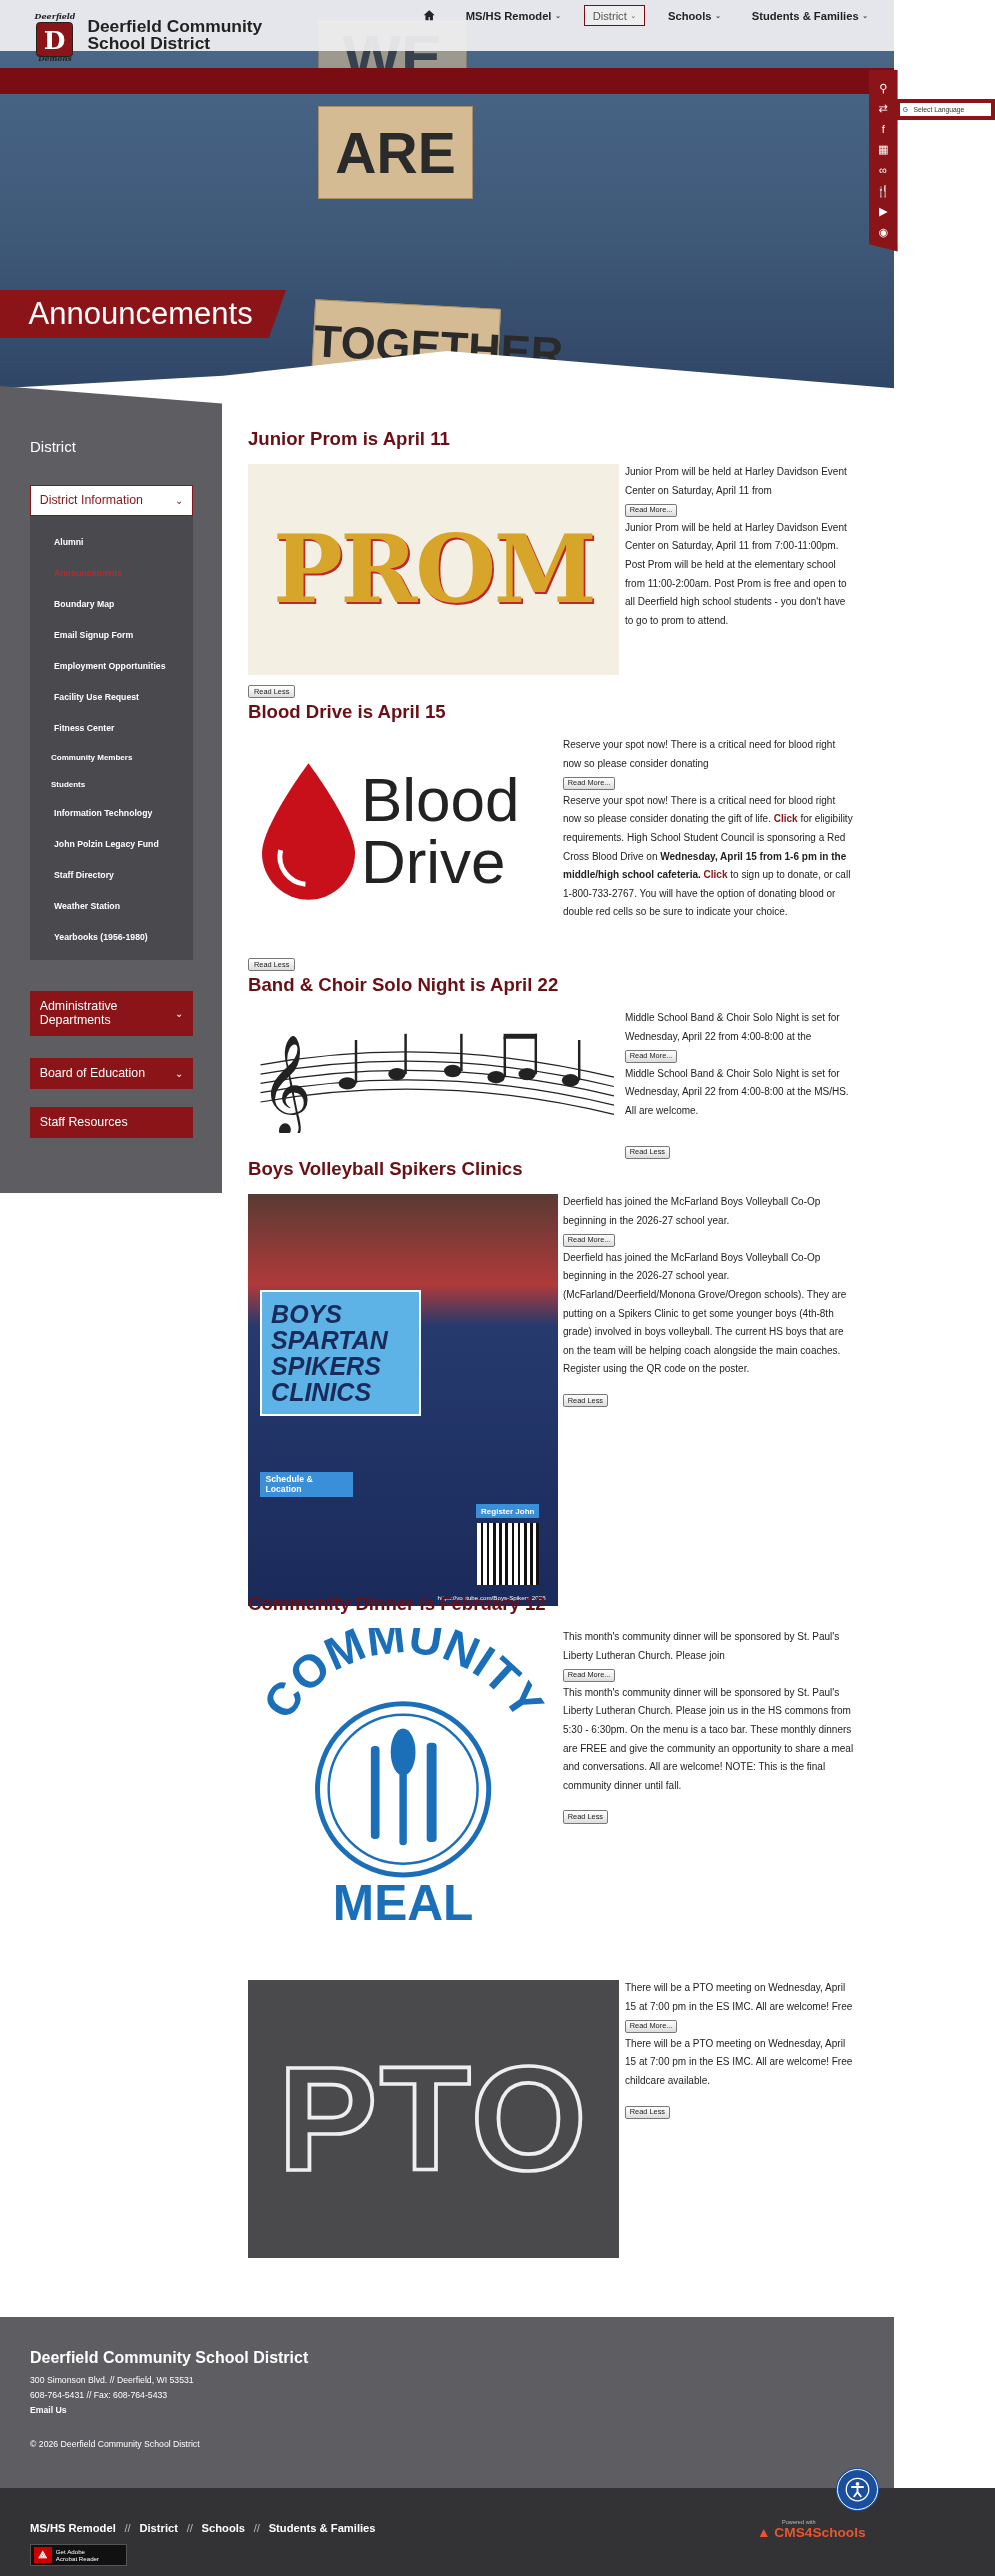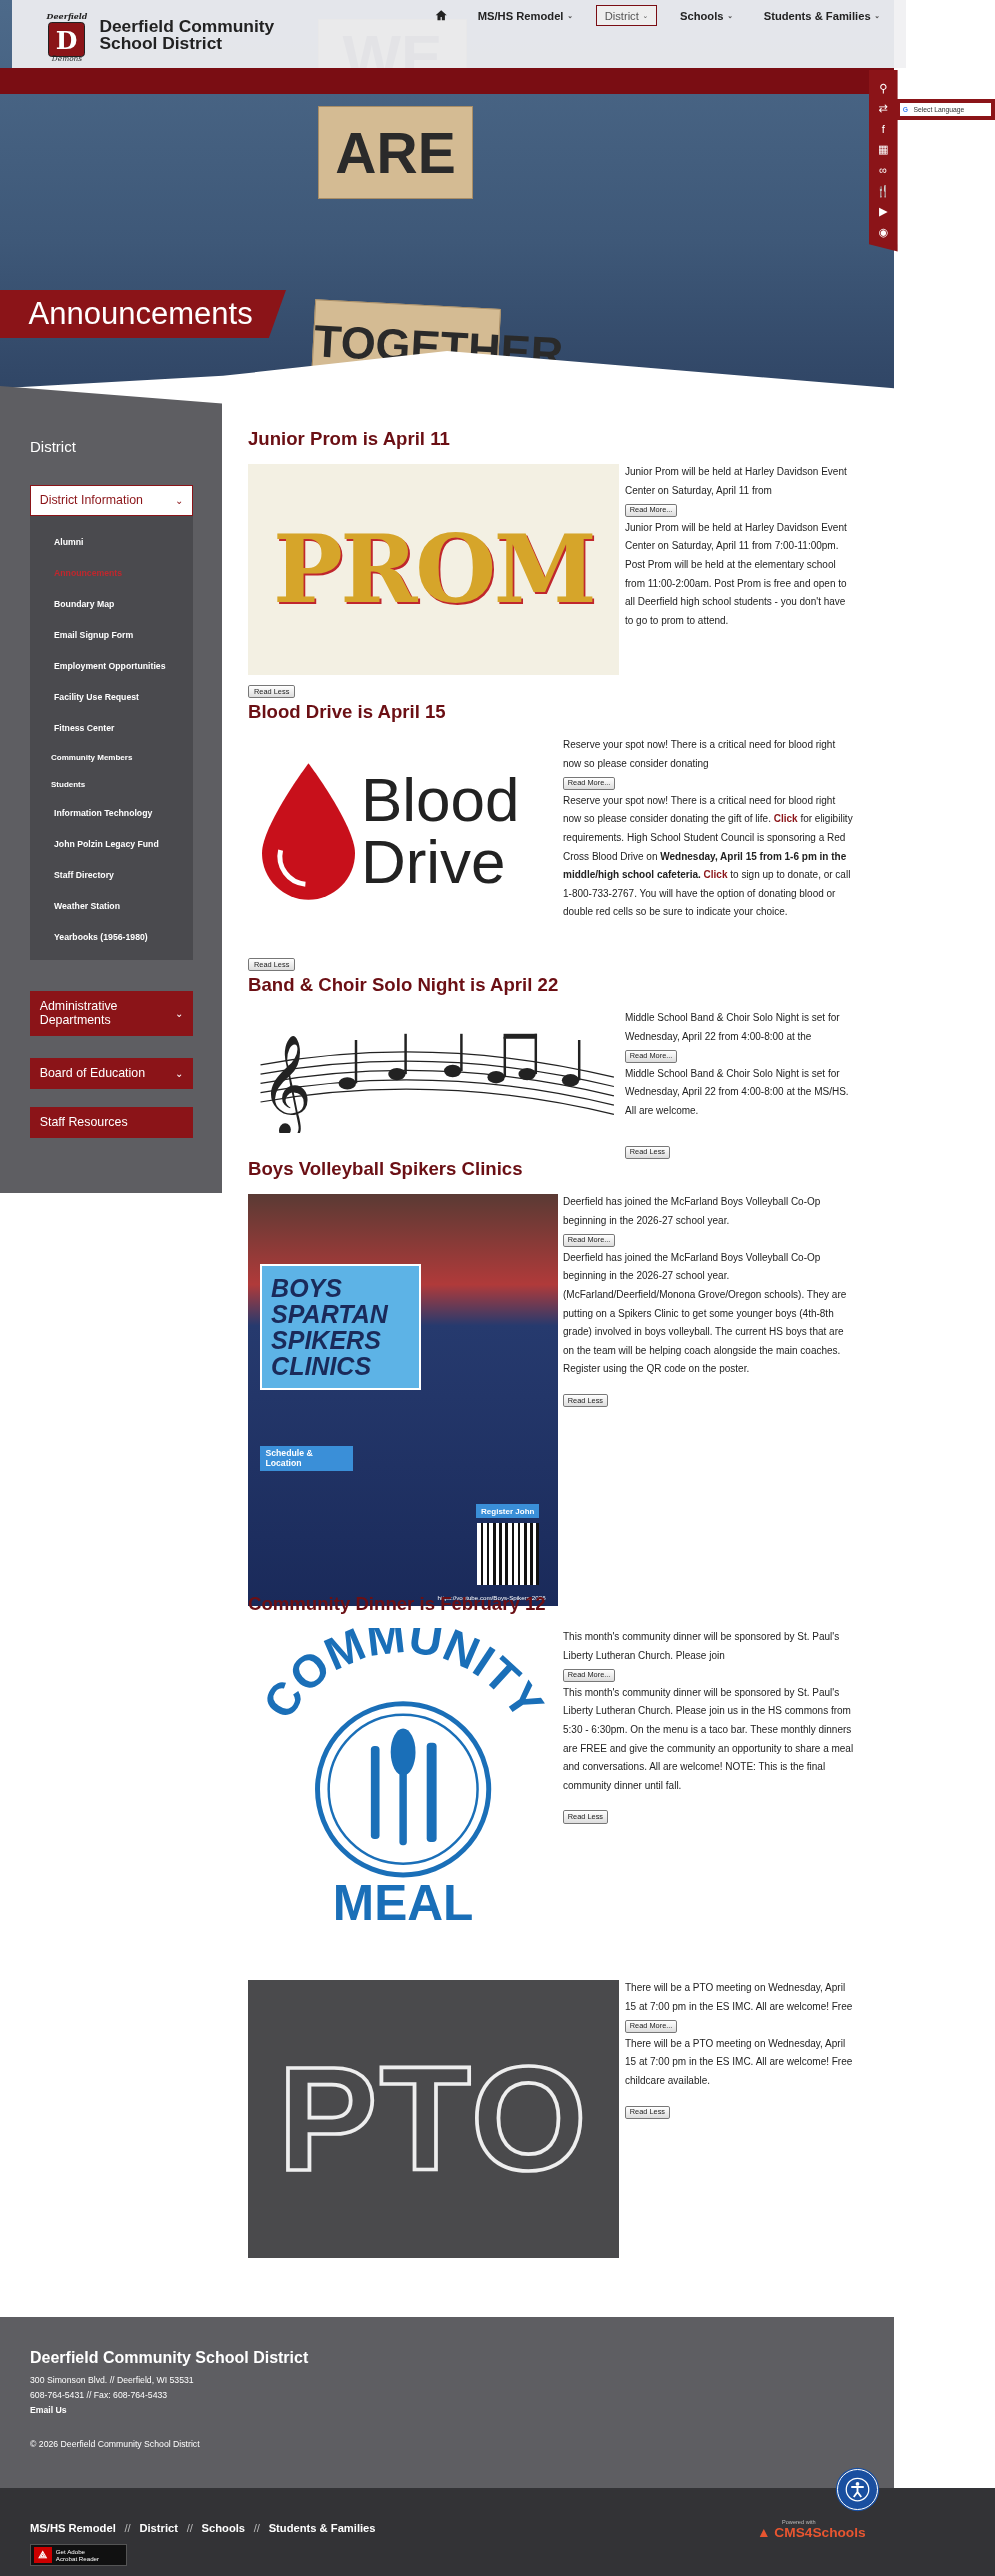--- a/index.html
+++ b/index.html
@@ -1,22 +1,22 @@
 <!DOCTYPE html>
 <html style="font-size:10px"><head>
 <meta charset="utf-8">
 <style>
 *{box-sizing:border-box;margin:0;padding:0}
 body{width:996px;height:2576px;background:#fff;font-family:"Liberation Sans",sans-serif;color:#222;position:relative;overflow:hidden}
-.header{position:absolute;left:12px;top:0;width:894px;height:68px;background:rgba(240,240,242,0.93);z-index:5}
+.header{position:absolute;left:0;top:0;width:894px;height:51px;background:rgba(240,240,242,0.93);z-index:5}
 .logo{position:absolute;left:30px;top:11.2px;display:flex;align-items:center;gap:7.4px}
 .logo-mark{width:50px;height:55px;position:relative}
 .logo-mark .word{position:absolute;top:0;left:0;width:50px;text-align:center;font-family:"DejaVu Serif",serif;font-style:italic;font-weight:bold;font-size:8px;color:#222}
 .logo-mark .shield{position:absolute;top:11.2px;left:6.2px;width:37px;height:35px;background:#8b1418;border-radius:3.7px;color:#fff;font-family:"DejaVu Serif",serif;font-weight:bold;font-size:25px;text-align:center;line-height:35px;border:1.9px solid #222}
-.logo-mark .banner{position:absolute;top:43px;left:2.5px;width:45px;font-family:"DejaVu Serif",serif;font-style:italic;font-size:7.4px;text-align:center;font-weight:normal}
+.logo-mark .banner{position:absolute;top:43px;left:2.5px;width:45px;font-family:"DejaVu Serif",serif;font-style:italic;font-size:7.4px;text-align:center;font-weight:bold}
 .logo-text{font-size:17.4px;font-weight:bold;line-height:17.4px;color:#222;margin-top:-7.4px}
 .redbar{position:absolute;left:0;top:68px;width:894px;height:26px;background:#7a0d13;z-index:5}
 .nav{position:absolute;top:0;right:18.6px;height:31px;display:flex;align-items:center;gap:16px;z-index:6}
 .nav-item{font-size:11.2px;font-weight:bold;color:#222;display:flex;align-items:center;gap:3.7px;padding:3.7px 7.4px}
 .nav-item.active{border:1.2px solid #7a0d13;background:#eee;color:#555;font-weight:normal}
 .chev{font-size:6.8px;color:#555}
 .home-icon{width:12.4px;height:12.4px}
 .hero{position:absolute;left:0;top:0;width:894px;height:403px;background:linear-gradient(180deg,#4d6a8a 0%,#3e5878 60%,#2f4464 100%);overflow:hidden}
 .block{position:absolute;background:#d4bb93;border:1.2px solid #a88d66;font-family:"Liberation Sans",sans-serif;font-weight:bold;text-align:center;color:#2a2a2a}
 .hero-cut{position:absolute;left:0;top:351px;width:894px;height:62px;background:#fff;clip-path:polygon(0 100%,0 60%,223px 40%,447px 0,894px 60%,894px 100%)}
@@ -219,21 +219,21 @@
       <div>Middle School Band &amp; Choir Solo Night is set for Wednesday, April 22 from 4:00-8:00 at the</div>
       <span class="rm">Read More...</span>
       <div>Middle School Band &amp; Choir Solo Night is set for Wednesday, April 22 from 4:00-8:00 at the MS/HS. All are welcome.</div>
       <span class="rm" style="margin-top:25px">Read Less</span>
     </div>
   </div>
 
   <div class="article" style="height:435px">
     <h2 class="art-title">Boys Volleyball Spikers Clinics</h2>
     <div class="art-img" style="top:36px;width:310px;height:412px;background:linear-gradient(180deg,#5a3a34 0%,#b03a3a 22%,#263a6e 32%,#1a2a5a 100%);color:#fff;padding:12.4px">
-      <div style="margin-top:58px;background:#5db3e6;color:#1a2a5a;font-size:25px;font-weight:bold;font-style:italic;line-height:26px;padding:8.7px;width:161px;border:2.5px solid #fff">BOYS SPARTAN SPIKERS CLINICS</div>
+      <div style="margin-top:84px;background:#5db3e6;color:#1a2a5a;font-size:25px;font-weight:bold;font-style:italic;line-height:26px;padding:8.7px;width:161px;border:2.5px solid #fff">BOYS SPARTAN SPIKERS CLINICS</div>
       <div style="margin-top:56px;background:#3a8fd8;font-size:8.7px;font-weight:bold;padding:2.5px 5px;width:93px">Schedule &amp; Location</div>
       <div style="position:absolute;right:18.6px;top:310px;background:#3a8fd8;font-size:8px;font-weight:bold;padding:2.5px 5px">Register John</div>
       <div style="position:absolute;right:18.6px;top:329px;width:62px;height:62px;background:repeating-linear-gradient(90deg,#fff 0 3.7px,#111 3.7px 6.2px)"></div>
       <div style="position:absolute;right:12.4px;bottom:5px;font-size:6.2px">https://youtube.com/Boys-Spikers-2026</div>
     </div>
     <div class="art-text" style="left:315px;top:35px;width:292px">
       <div>Deerfield has joined the McFarland Boys Volleyball Co-Op beginning in the 2026-27 school year.</div>
       <span class="rm">Read More...</span>
       <div>Deerfield has joined the McFarland Boys Volleyball Co-Op beginning in the 2026-27 school year. (McFarland/Deerfield/Monona Grove/Oregon schools). They are putting on a Spikers Clinic to get some younger boys (4th-8th grade) involved in boys volleyball.  The current HS boys that are on the team will be helping coach alongside the main coaches. Register using the QR code on the poster.</div>
       <span class="rm" style="margin-top:15px">Read Less</span>

